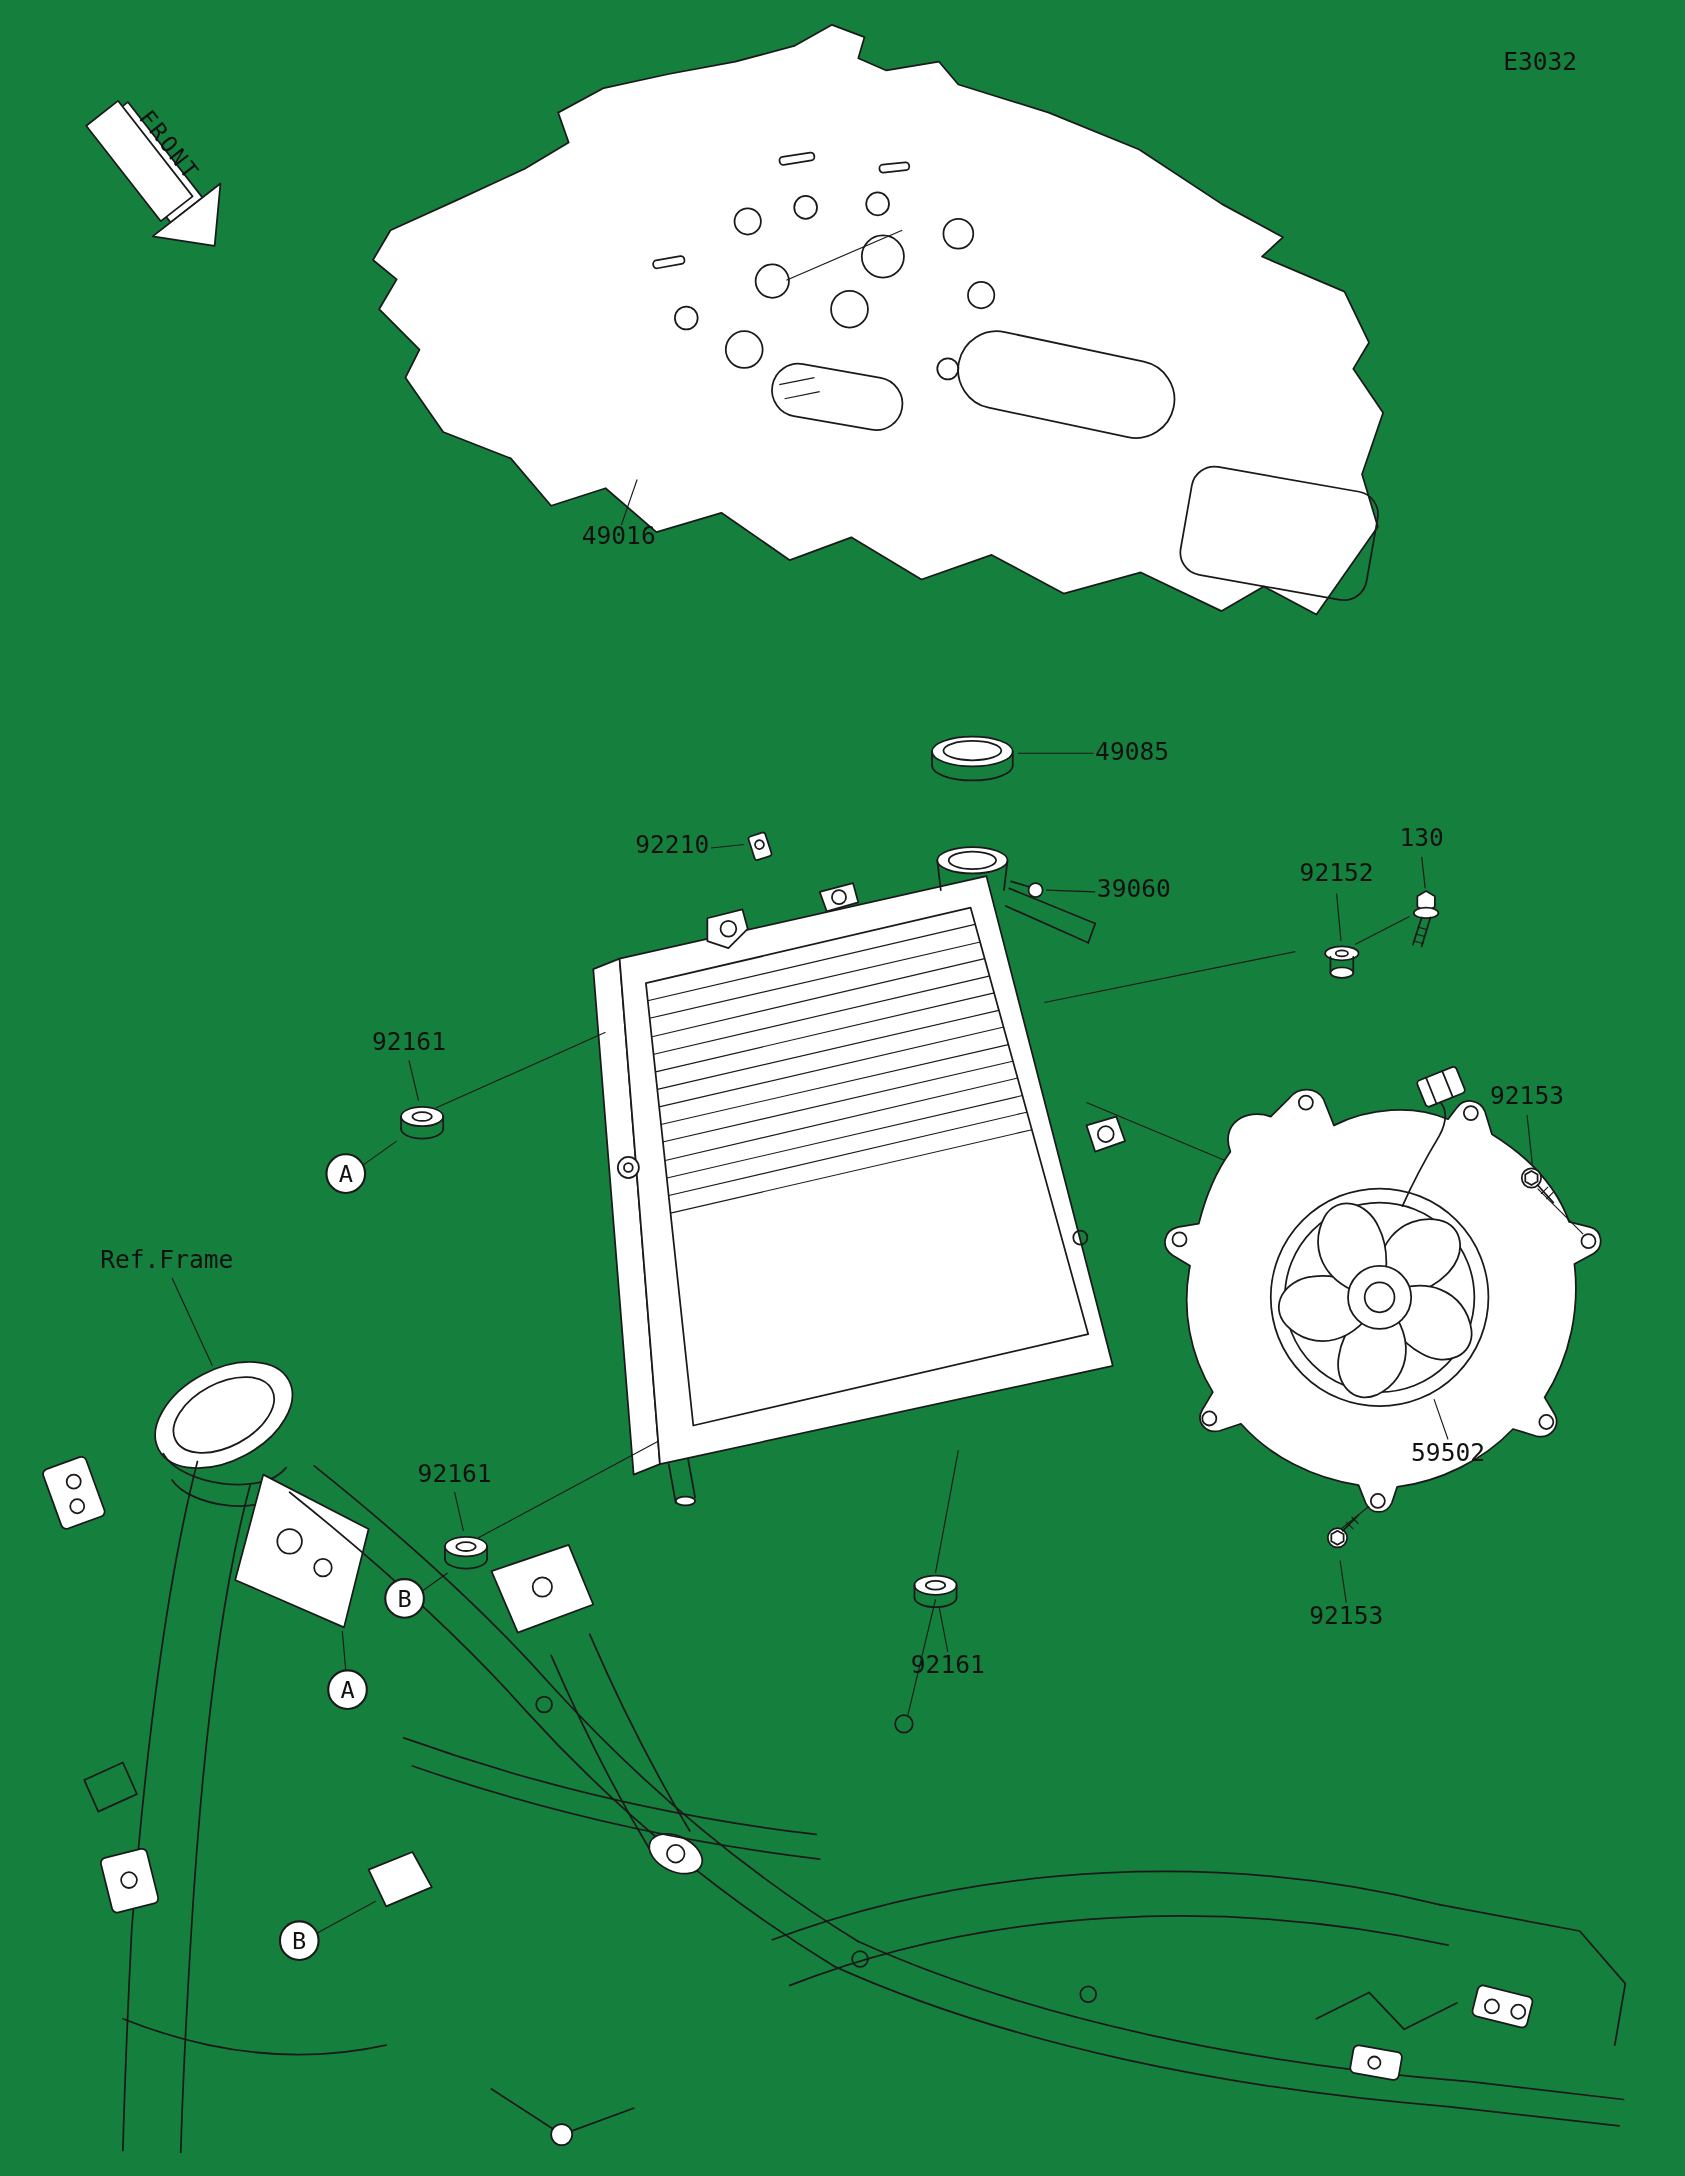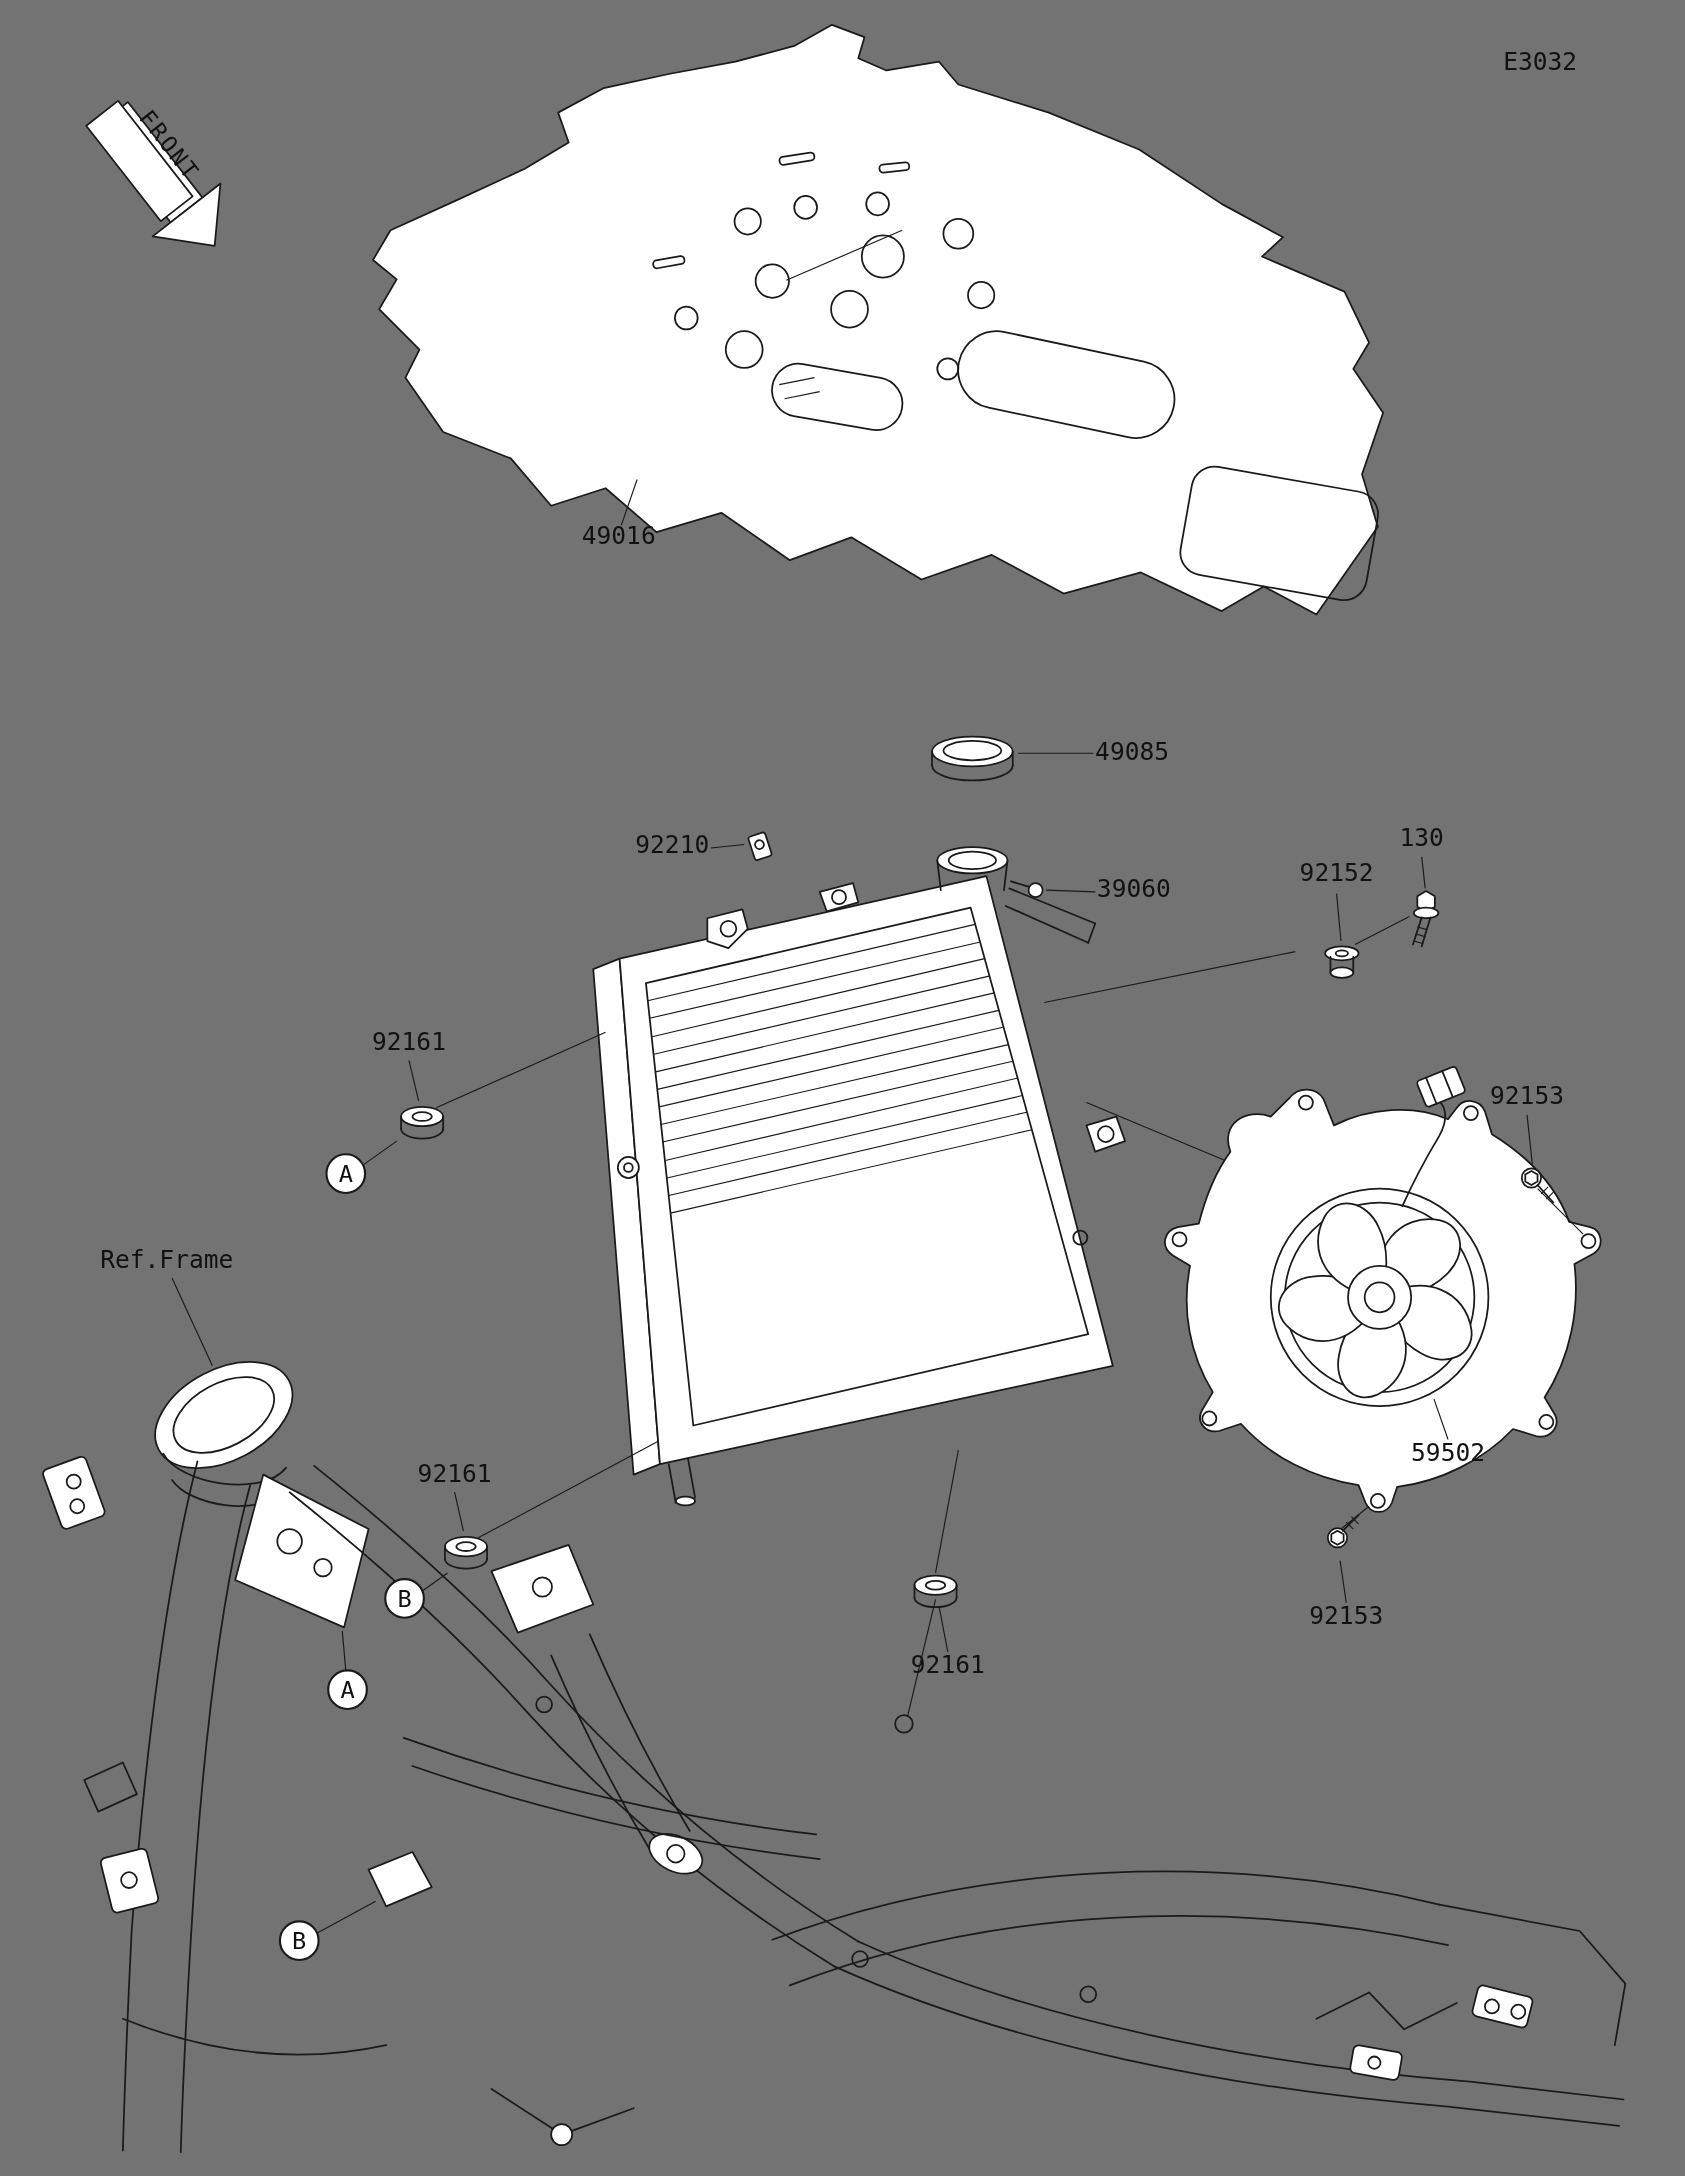--- a/index.html
+++ b/index.html
@@ -1,16 +1,16 @@
 <!DOCTYPE html>
 <html style="font-size:14px"><head>
 <meta charset="utf-8">
 <style>
   html,body{margin:0;padding:0;background:#ffffff;}
-  .stage{position:relative;width:1685px;height:2177px;background:#737373;overflow:hidden;
+  .stage{position:relative;width:1685px;height:2177px;background:#15803d;overflow:hidden;
          font-family:"DejaVu Sans Mono", monospace;}
   svg{position:absolute;left:0;top:0;}
   .ln{fill:none;stroke:#1a1a1a;stroke-width:2;stroke-linejoin:round;stroke-linecap:round;}
   .lnw{fill:#ffffff;stroke:#1a1a1a;stroke-width:2;stroke-linejoin:round;}
   .thin{fill:none;stroke:#1a1a1a;stroke-width:1.3;}
   .lbl{font-family:"DejaVu Sans Mono", monospace;font-size:28px;fill:#111;}
   .mk{font-family:"DejaVu Sans Mono", monospace;font-size:27px;fill:#111;}
 </style>
 </head>
 <body>

